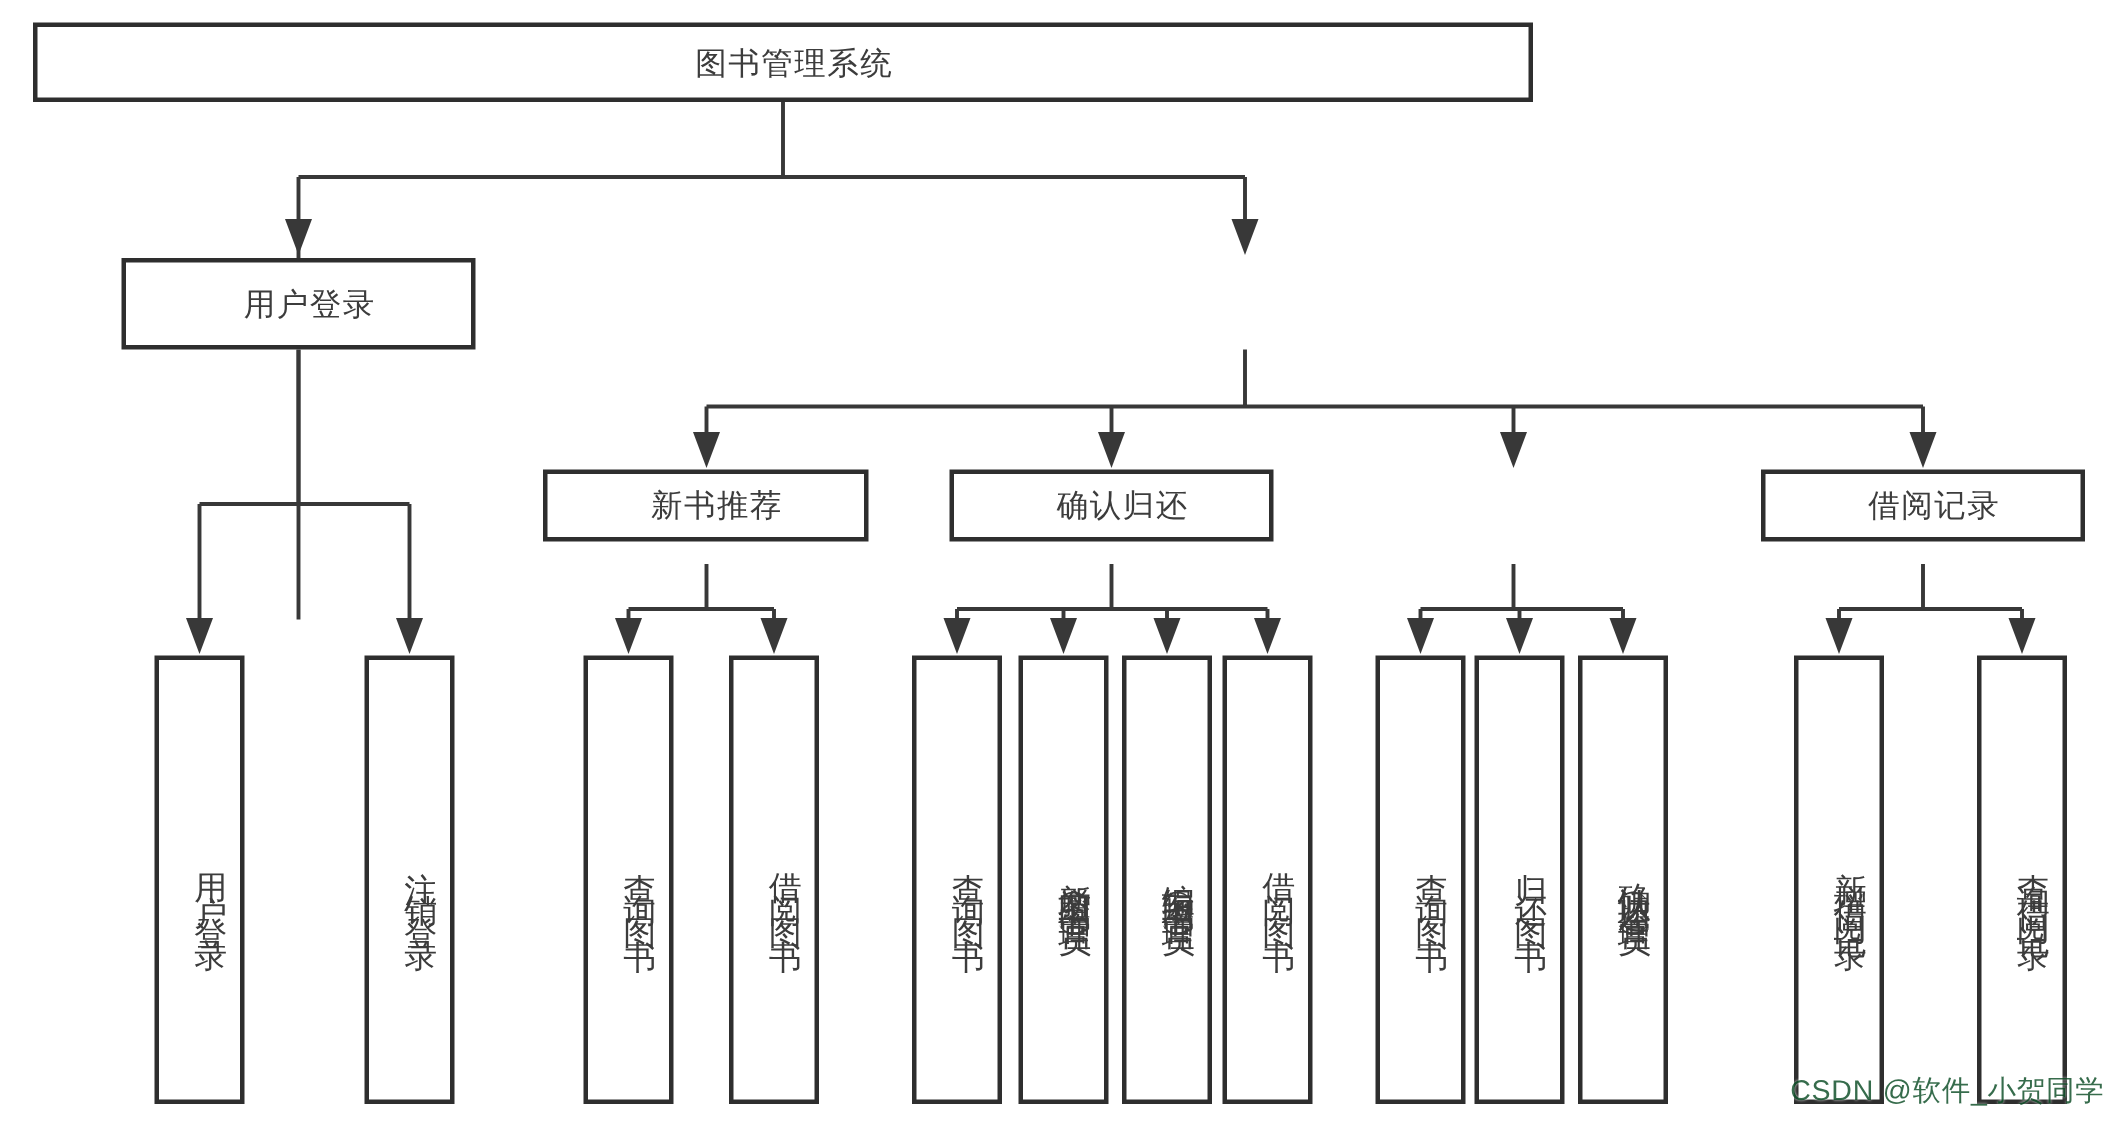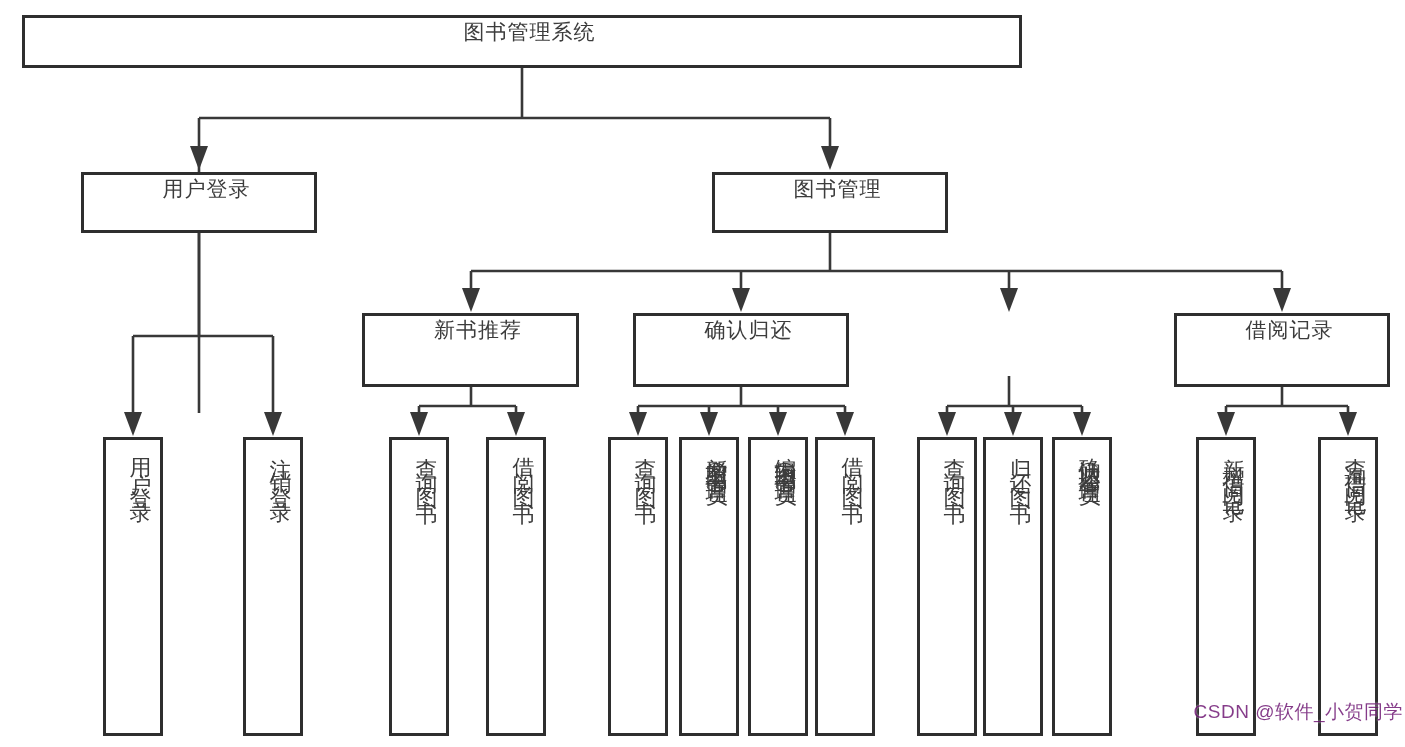--- a/index.html
+++ b/index.html
@@ -33,56 +33,56 @@
   .ahead {
     fill: #383838;
     stroke: none;
   }
   .node {
     position: absolute;
     box-sizing: border-box;
     border: 3px solid #2e2e2e;
     background: #ffffff;
     display: flex;
-    align-items: flex-start;
+    align-items: center;
     justify-content: center;
     color: #3c3c3c;
     padding-left: 15px;
   }
   .node.hbox {
     font-size: 21px;
     letter-spacing: 1px;
   }
   .node.root {
     left: 22px;  top: 15px;  width: 1000px; height: 53px;
   }
   .node.lvl2 { top: 172px; height: 61px; }
-  .node.lvl3 { top: 313px; height: 74px; }
+  .node.lvl3 { top: 313px; height: 48px; }
   .node.leaf {
     top: 437px;
     height: 299px;
     width: 60px;
   }
   .vtext {
     writing-mode: vertical-rl;
     text-orientation: mixed;
     font-size: 22px;
     color: #3c3c3c;
     line-height: 1;
     white-space: nowrap;
   }
   .ls4 { letter-spacing: 15px; margin-bottom: -15px; }
   .ls6 { letter-spacing: 9px;  margin-bottom: -9px; }
   .ls9 { letter-spacing: 4px;  margin-bottom: -4px; }
   .watermark {
     position: absolute;
     right: 2px;
-    bottom: 22px;
+    bottom: 7px;
     font-size: 19px;
-    color: #701a75;
+    color: #14532d;
     opacity: 0.85;
     letter-spacing: 0.5px;
     text-shadow: 0 0 2px #ffffff;
     z-index: 5;
   }
 </style>
 </head>
 <body>
 
 <div class="canvas">
@@ -122,23 +122,20 @@
     <path class="ahead" d="M1217 412 L1235 412 L1226 436 Z"></path>
     <path class="ahead" d="M1339 412 L1357 412 L1348 436 Z"></path>
   </svg>
 
   <div class="node root hbox">
     <span>图书管理系统</span>
   </div>
 
   <div class="node lvl2 hbox" style="left:81px; width:236px;">
     <span>用户登录</span>
-  </div>
-  <div class="node lvl2 hbox" style="left:712px; width:236px;">
-    <span>图书管理</span>
   </div>
 
   <div class="node lvl3 hbox" style="left:362px; width:217px;">
     <span>新书推荐</span>
   </div>
   <div class="node lvl3 hbox" style="left:633px; width:216px;">
     <span>确认归还</span>
   </div>
   <div class="node lvl3 hbox" style="left:1174px; width:216px;">
     <span>借阅记录</span>

